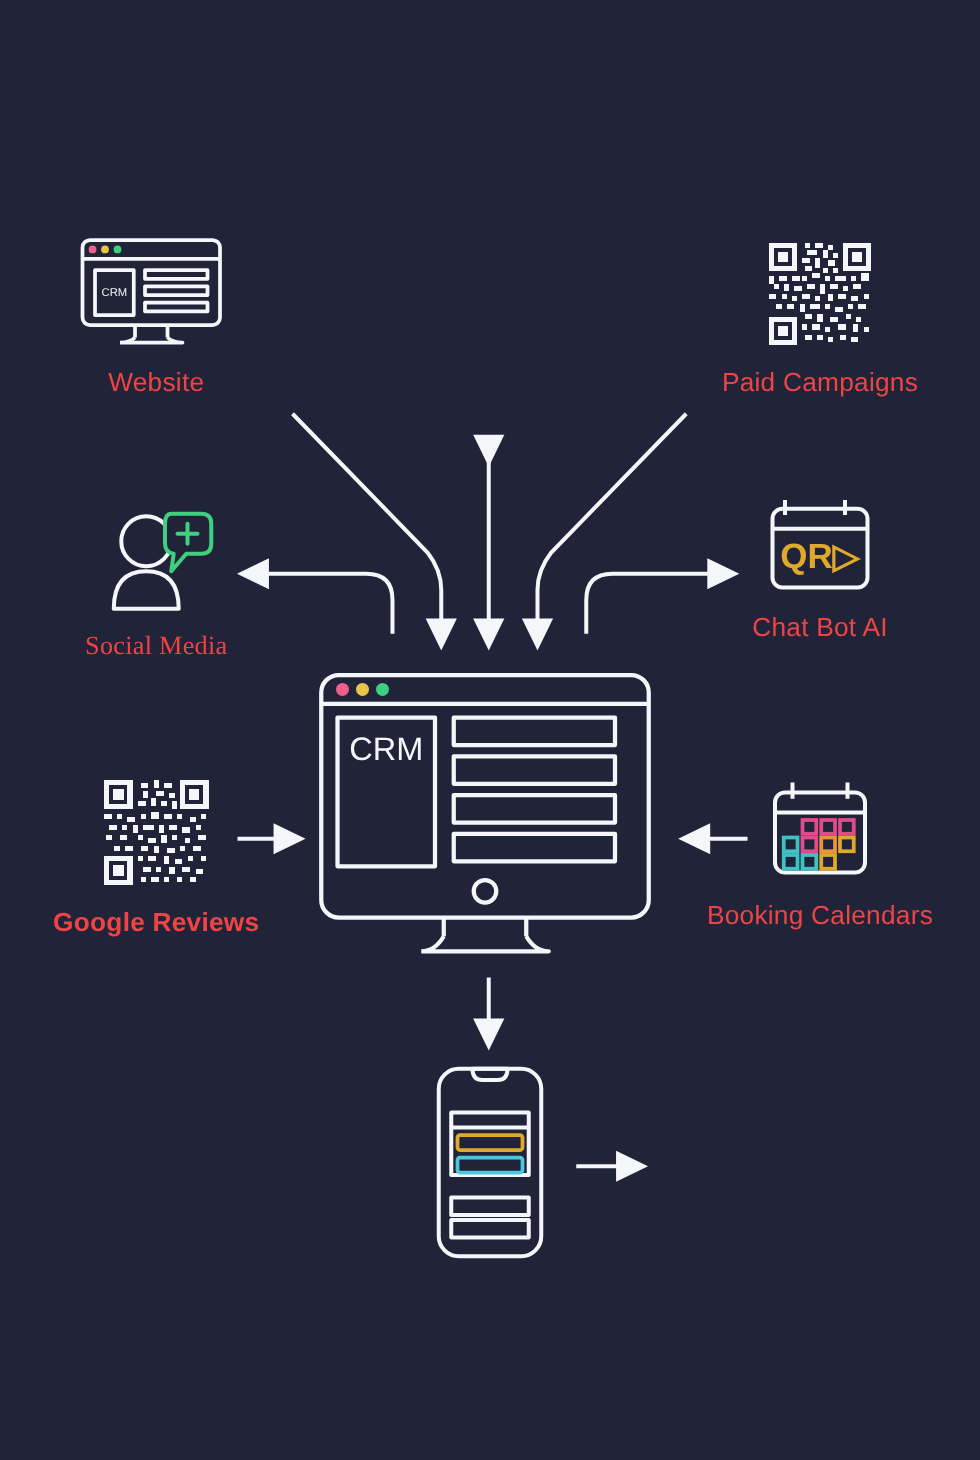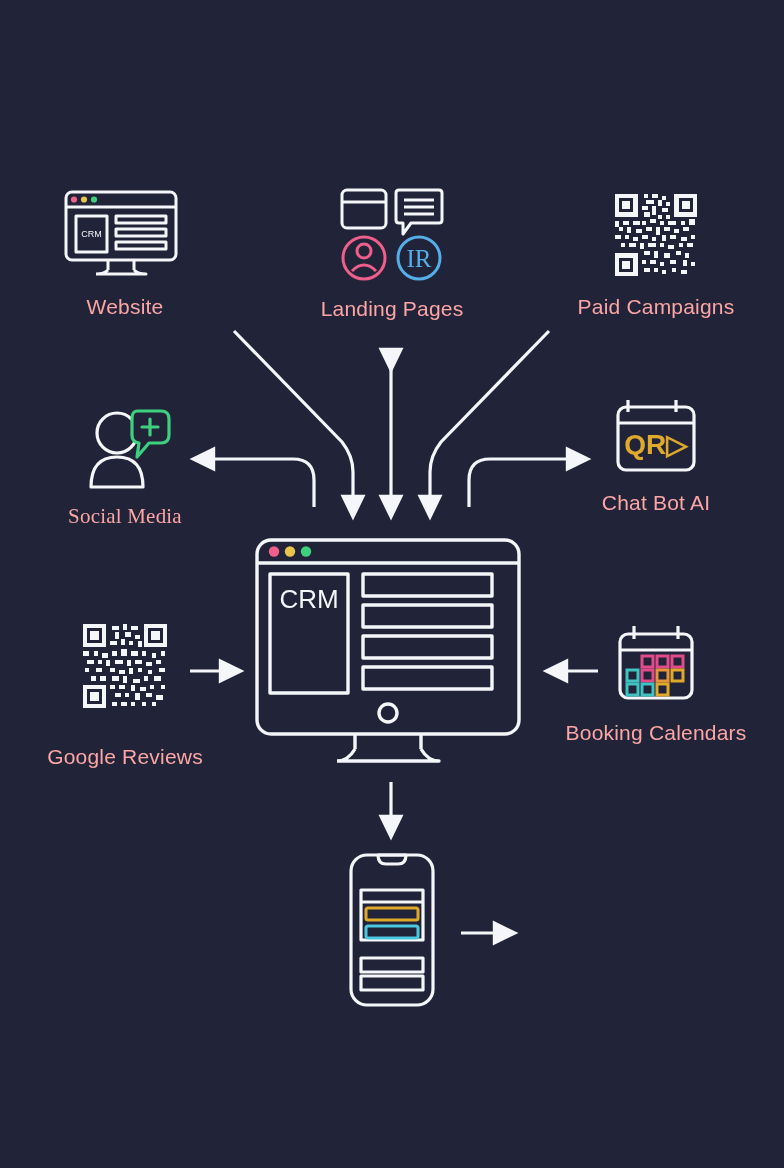--- a/index.html
+++ b/index.html
@@ -7,21 +7,21 @@
     width:784px;height:1168px;
     background:#212438;
     font-family:"Liberation Sans", sans-serif;
     overflow:hidden;
     position:relative;
   }
   #stage{position:absolute;inset:0;width:625px;height:1168px;}
   .node{position:absolute;display:flex;flex-direction:column;align-items:center;}
   .node .glyph{display:flex;align-items:center;justify-content:center;}
   .label{
-    color:#fca5a5;
+    color:#ef4444;
     font-size:21px;
     line-height:26px;
     white-space:nowrap;
     letter-spacing:.2px;
     text-align:right;
   }
   svg{display:block;overflow:visible;}
   #wires{position:absolute;left:0;top:0;width:784px;height:1168px;pointer-events:none;}
 </style>
 </head>
@@ -75,44 +75,20 @@
         </g>
         <circle cx="10" cy="9.5" r="3.1" fill="#ef5f8c"></circle>
         <circle cx="20" cy="9.5" r="3.1" fill="#e8c44a"></circle>
         <circle cx="30" cy="9.5" r="3.1" fill="#3ecf7f"></circle>
         <text x="27.5" y="47" fill="#f5f6fa" font-family="Liberation Sans, sans-serif" font-size="9" text-anchor="middle">CRM</text>
       </svg>
     </div>
     <div class="label" style="margin-top:12px;">Website</div>
   </div>
 
-  <div class="node" style="left:300px;top:186px;width:184px;">
-    <div class="glyph">
-      <svg width="106" height="98" viewBox="0 0 106 98">
-        <g fill="none" stroke="#f5f6fa" stroke-width="3" stroke-linejoin="round">
-          <rect x="3" y="4" width="44" height="38" rx="5"></rect>
-          <line x1="3" y1="16" x2="47" y2="16"></line>
-          <path d="M60,4 L100,4 Q103,4 103,7 L103,34 Q103,37 100,37 L72,37 L64,48 L64,37 L60,37 Q57,37 57,34 L57,7 Q57,4 60,4 Z"></path>
-          <line x1="65" y1="14" x2="95" y2="14"></line>
-          <line x1="65" y1="21" x2="95" y2="21"></line>
-          <line x1="65" y1="28" x2="95" y2="28"></line>
-        </g>
-        <g>
-          <circle cx="25" cy="72" r="21" fill="none" stroke="#ef5f8c" stroke-width="3"></circle>
-          <circle cx="25" cy="65" r="7" fill="none" stroke="#ef5f8c" stroke-width="3"></circle>
-          <path d="M13,85 Q25,73 37,85" fill="none" stroke="#ef5f8c" stroke-width="3"></path>
-        </g>
-        <g>
-          <circle cx="80" cy="72" r="21" fill="none" stroke="#55aee8" stroke-width="3"></circle>
-          <text x="80" y="81" fill="#55aee8" font-family="Liberation Serif, serif" font-size="25" text-anchor="middle">IR</text>
-        </g>
-      </svg>
-    </div>
-    <div class="label" style="margin-top:12px;">Landing Pages</div>
-  </div>
 
   <div class="node" style="left:566px;top:192px;width:180px;">
     <div class="glyph">
       <svg width="86" height="86" viewBox="0 0 42 42" shape-rendering="crispEdges">
         <g fill="#f5f6fa">
           <path d="M1,1h11v11h-11z"></path>
             <path d="M3,3h7v7h-7z" fill="#212438"></path>
             <path d="M4.5,4.5h4v4h-4z"></path>
           <path d="M30,1h11v11h-11z"></path>
             <path d="M32,3h7v7h-7z" fill="#212438"></path>
@@ -286,21 +262,21 @@
           <path d="M31,34h3v2h-3z"></path>
             <path d="M36,35h3v2h-3z"></path>
           <path d="M15,38h2v2h-2z"></path>
             <path d="M19,38h3v2h-3z"></path>
             <path d="M24,38h2v2h-2z"></path>
           <path d="M29,38h2v2h-2z"></path>
             <path d="M34,38h2v2h-2z"></path>
         </g>
       </svg>
     </div>
-    <div class="label" style="margin-top:34px;">Google Reviews</div>
+    <div class="label" style="margin-top:16px;font-weight:bold;">Google Reviews</div>
   </div>
 
   <div class="node" style="left:560px;top:620px;width:192px;">
     <div class="glyph">
       <svg width="92" height="88" viewBox="0 0 92 88">
         <g fill="none" stroke="#f5f6fa" stroke-width="3.2" stroke-linejoin="round">
           <path d="M24,6 L24,19 M68,6 L68,19"></path>
           <rect x="10" y="14" width="72" height="64" rx="8"></rect>
           <line x1="10" y1="30" x2="82" y2="30"></line>
         </g>

